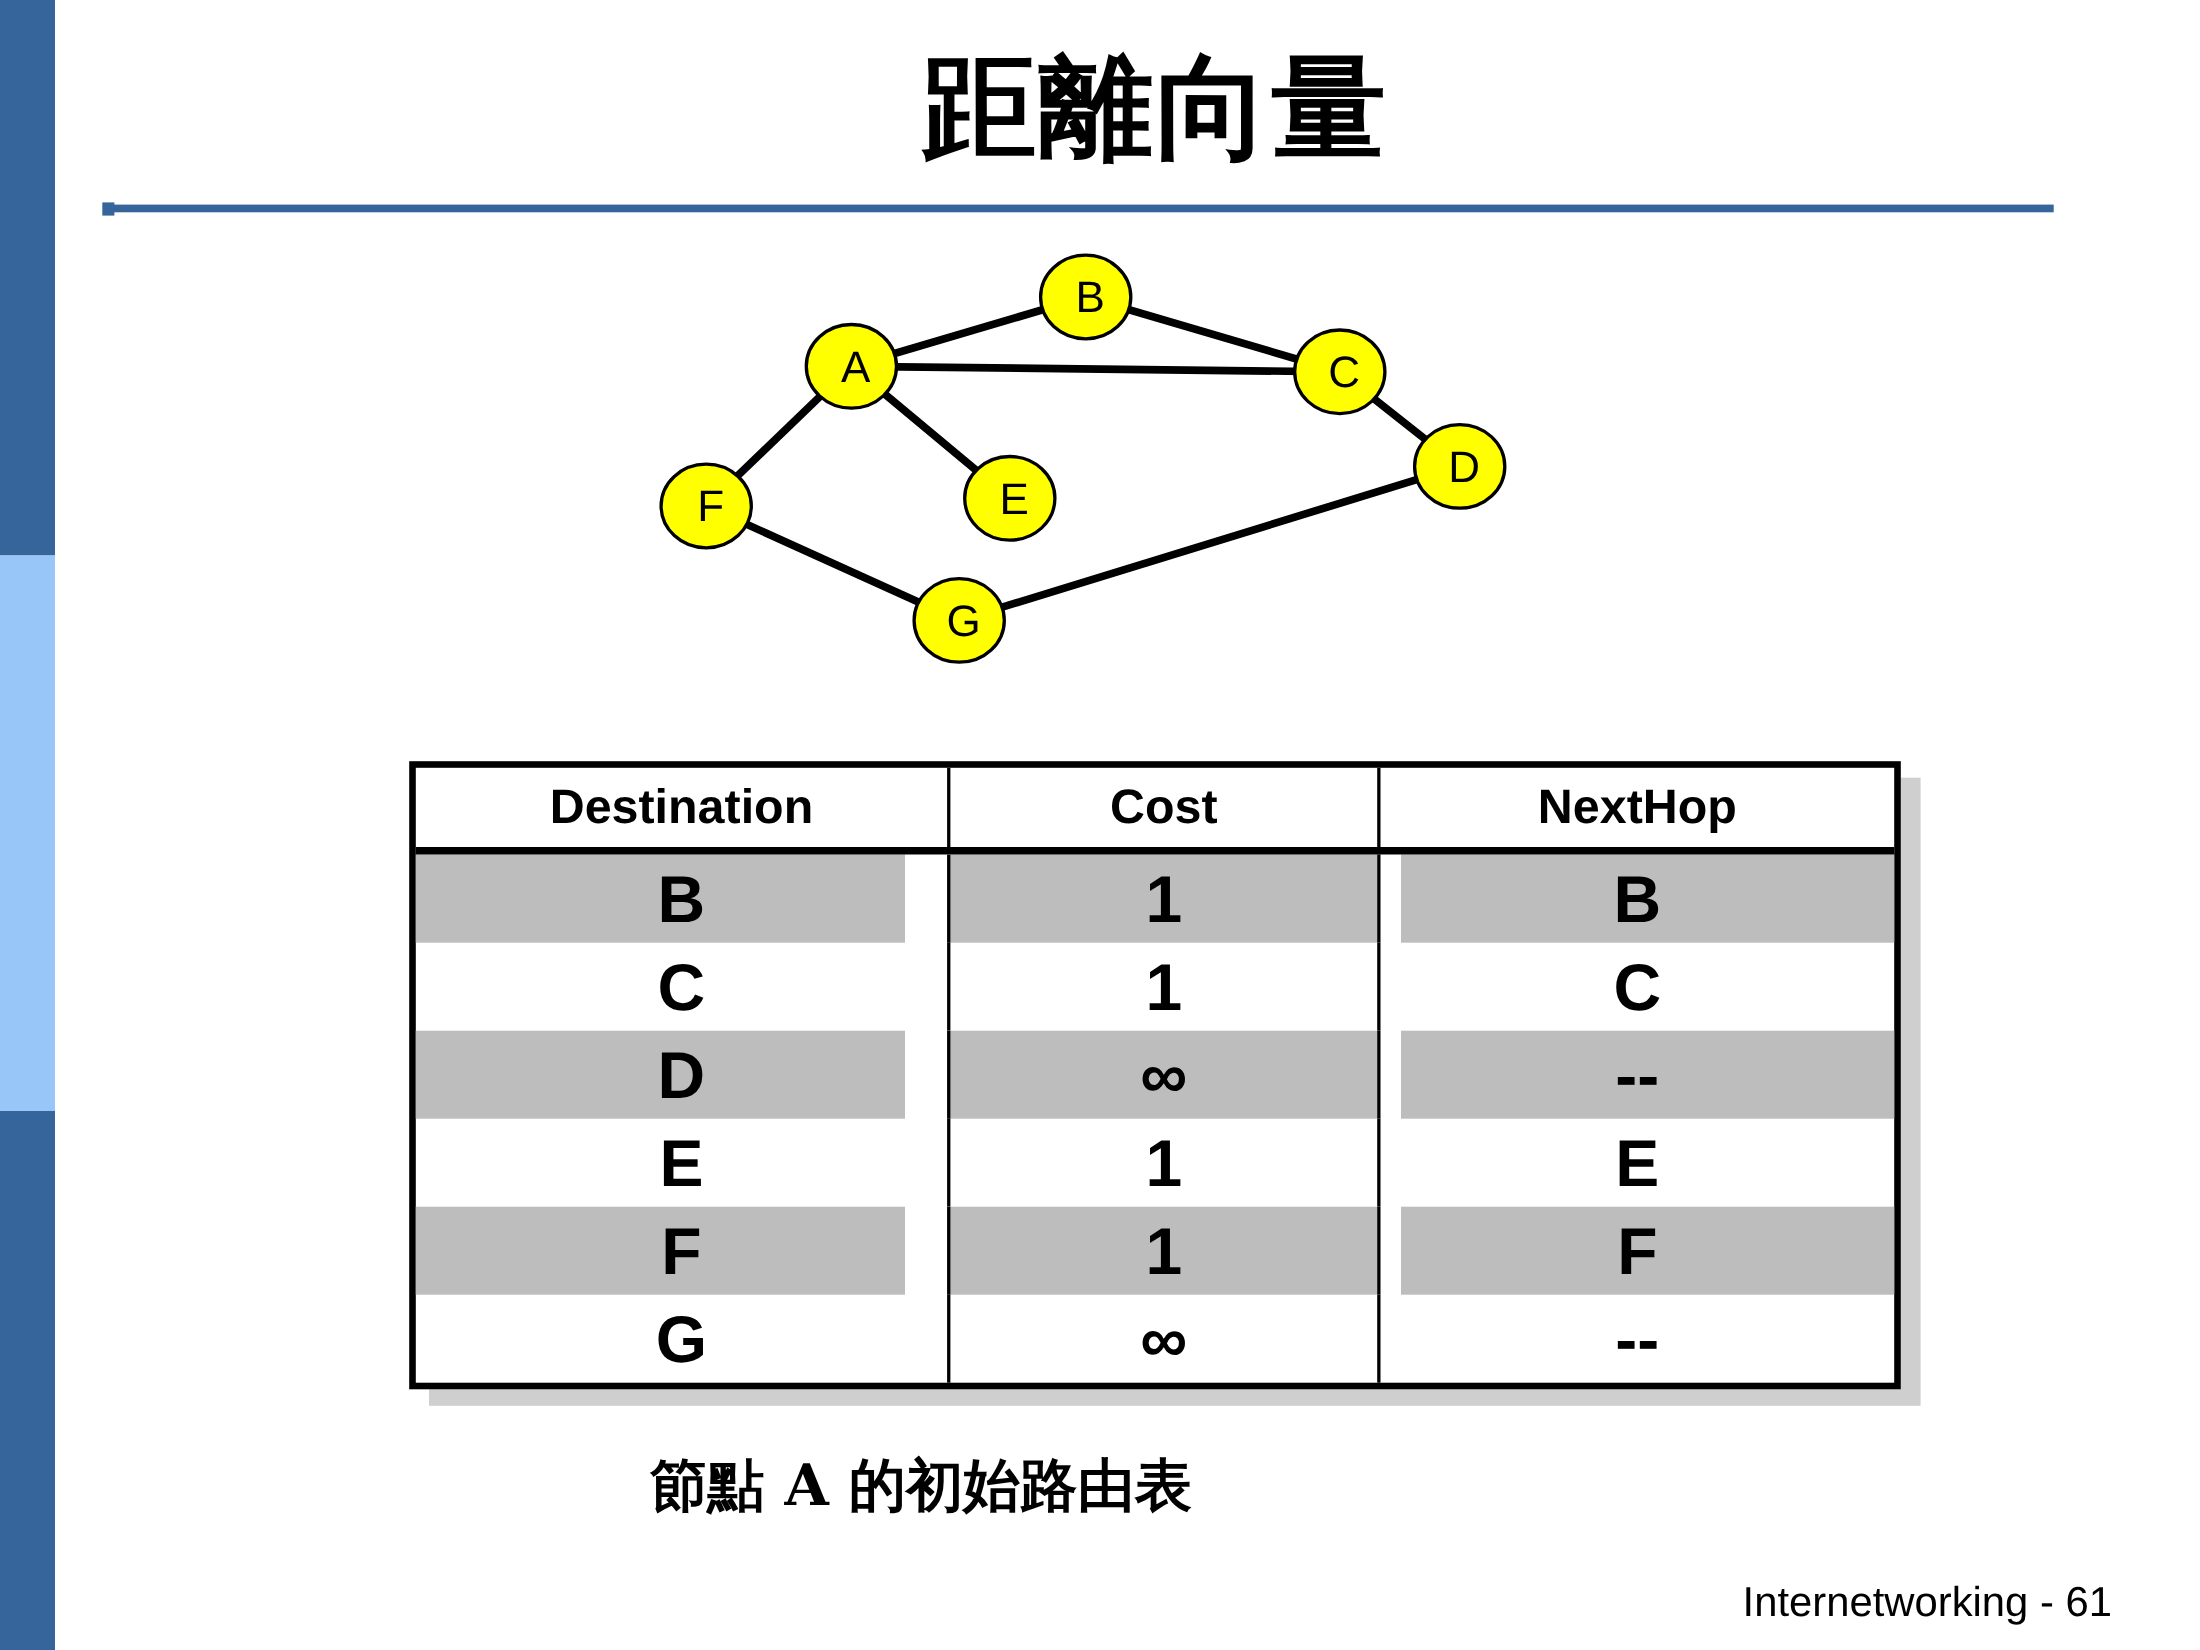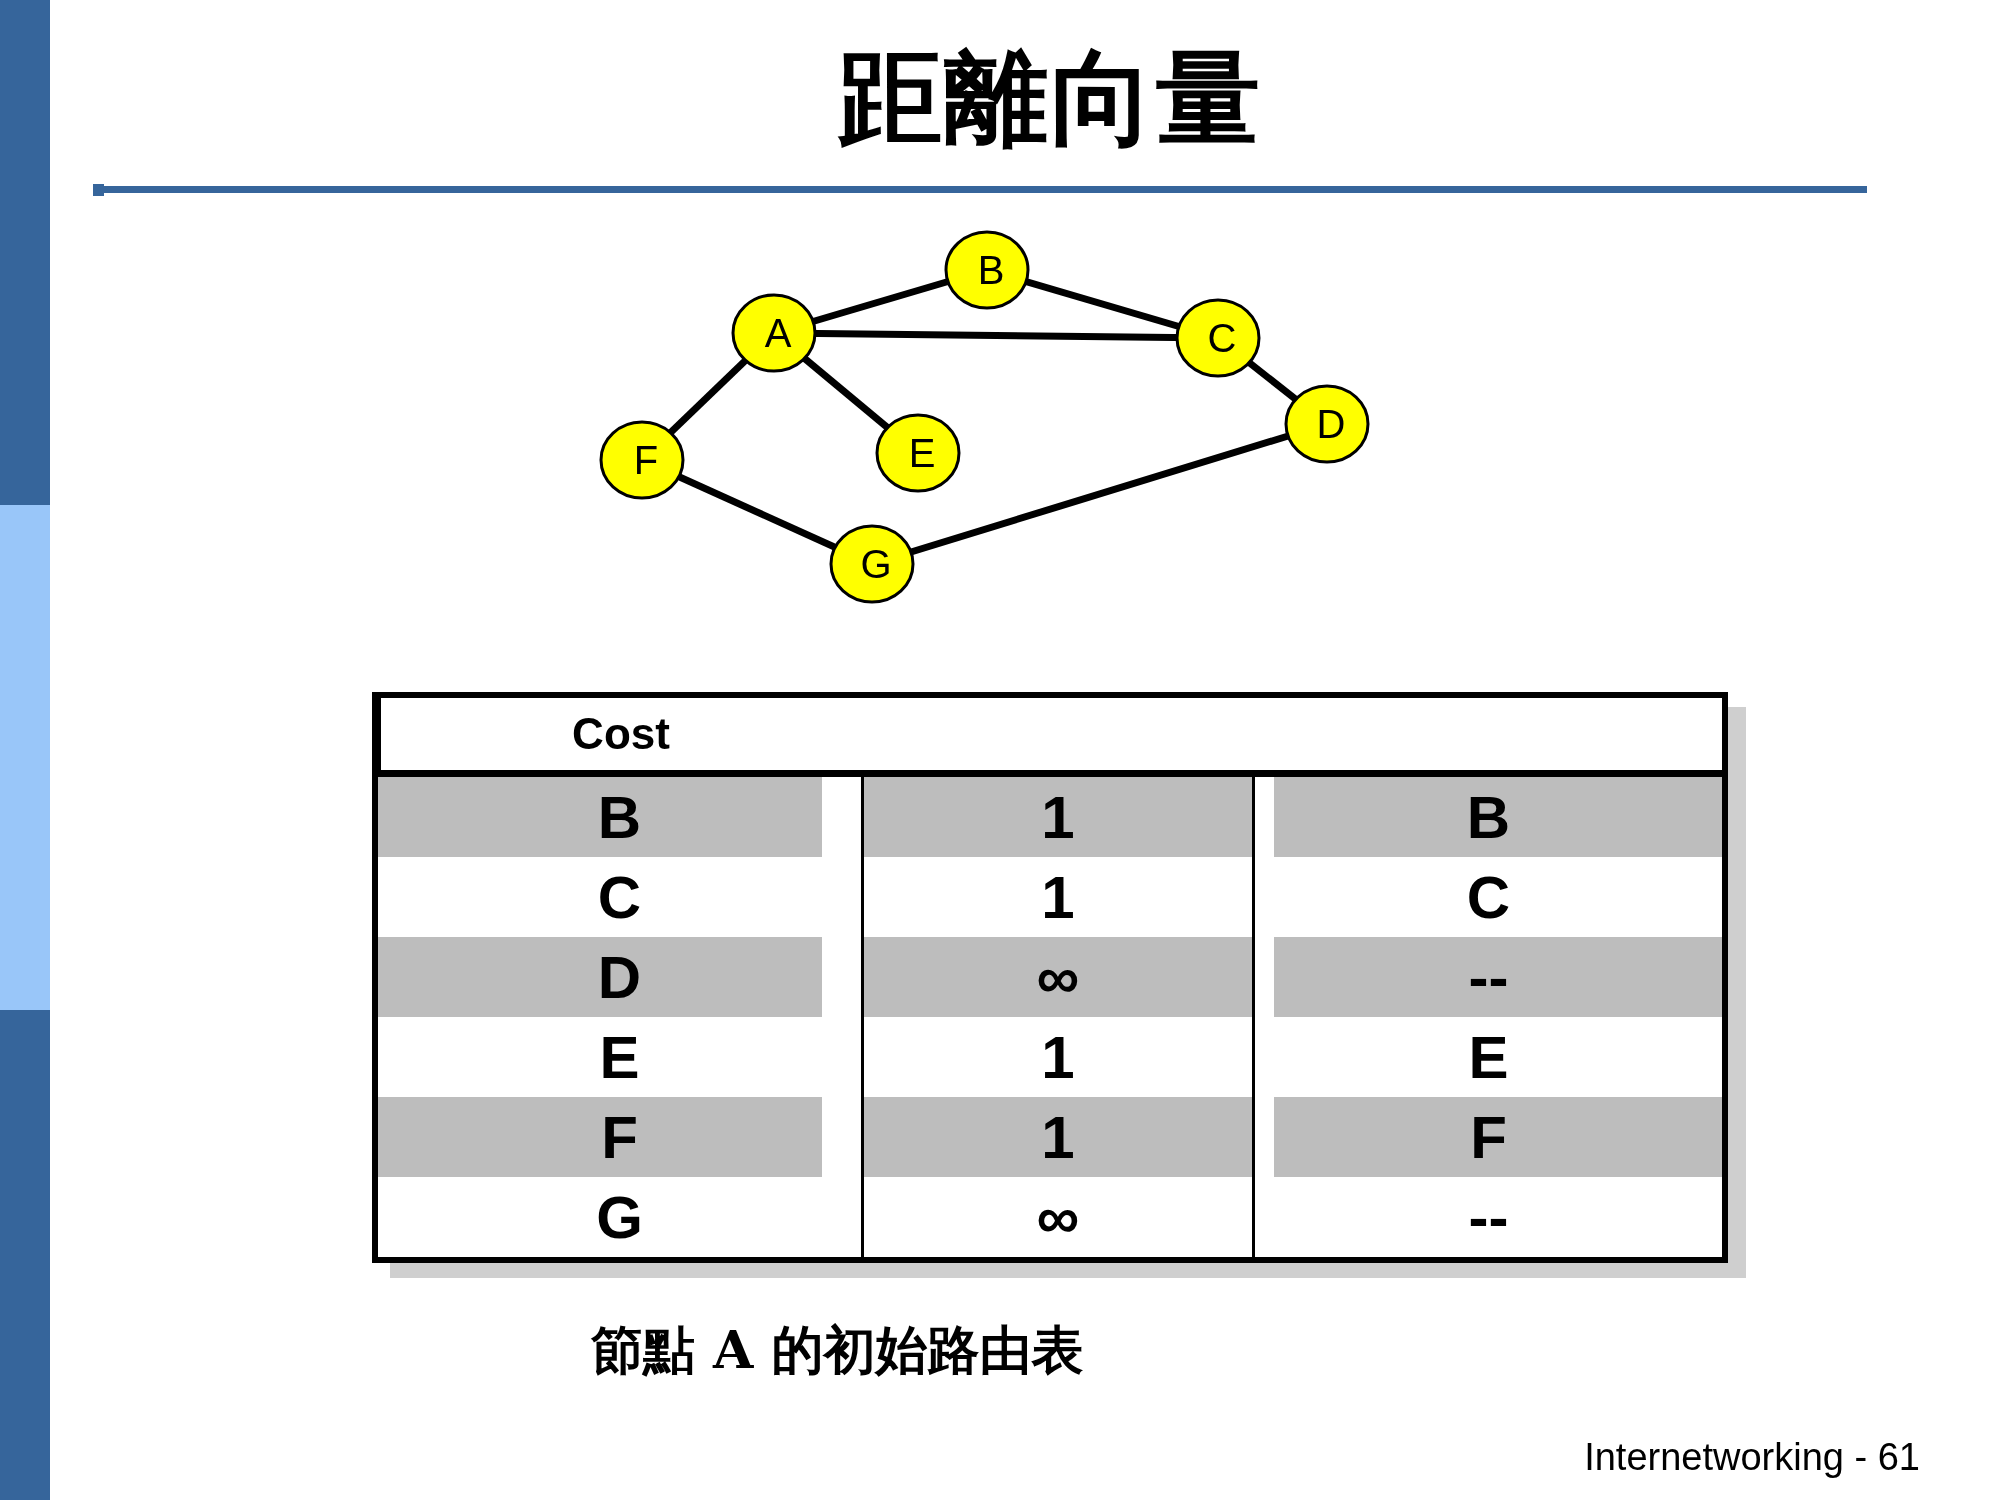--- a/index.html
+++ b/index.html
@@ -108,21 +108,23 @@
       <text x="646" y="474">F</text>
     </g>
     <g>
       <ellipse cx="872" cy="564" rx="41" ry="38" fill="#FFFF00" stroke="#000000" stroke-width="3"></ellipse>
       <text x="876" y="578">G</text>
     </g>
   </svg>
 
 <div class="routing-table">
   <div class="thead">
+    <div class="cell c1">Destination</div>
     <div class="cell c2">Cost</div>
+    <div class="cell c3">NextHop</div>
   </div>
   <div>
       <div class="trow hl">
         <div class="cell c1">B</div>
         <div class="cell c2">1</div>
         <div class="cell c3">B</div>
       </div>
       <div class="trow">
         <div class="cell c1">C</div>
         <div class="cell c2">1</div>

